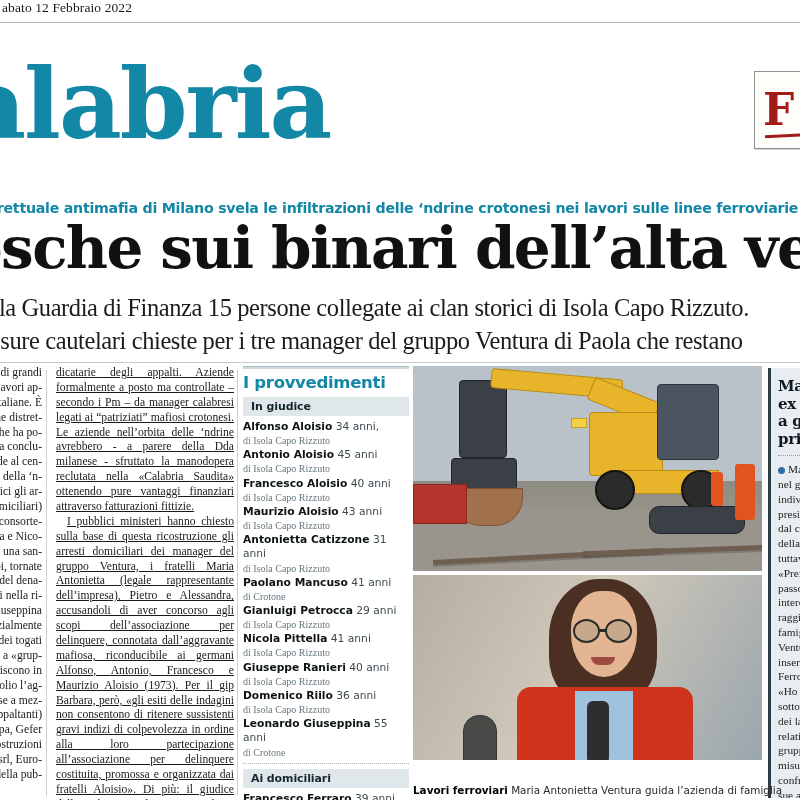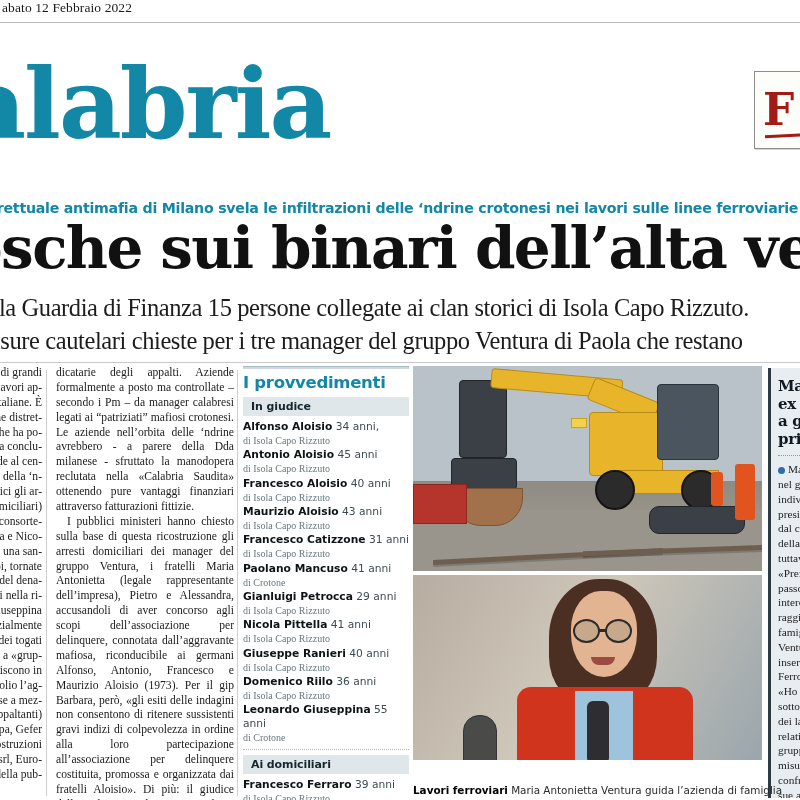--- a/index.html
+++ b/index.html
@@ -126,21 +126,21 @@
   .col {
     position:absolute;
     top:0;
     font-family:"Liberation Serif", serif;
     font-size:11.6px;
     line-height:1.285;
     color:#1a1a1a;
     text-align:justify;
     hyphens:auto;
   }
-  .col p { margin:0; text-indent:11px; }
+  .col p { margin:0; text-indent:11px;text-decoration:underline; }
   .col p.noind { text-indent:0; }
 
   
   .col-0 {
     left:-62px; width:104px;
   }
   
   .col-1 {
     left:56px; width:178px;
   }
@@ -385,21 +385,21 @@
           </div>
           <div class="nameitem">
             <div class="nameline"><b>Francesco Aloisio</b> 40 anni</div>
             <div class="nameorigin">di Isola Capo Rizzuto</div>
           </div>
           <div class="nameitem">
             <div class="nameline"><b>Maurizio Aloisio</b> 43 anni</div>
             <div class="nameorigin">di Isola Capo Rizzuto</div>
           </div>
           <div class="nameitem">
-            <div class="nameline"><b>Francesco Catizzone</b> 31 anni</div>
+            <div class="nameline"><b>Antonietta Catizzone</b> 31 anni</div>
             <div class="nameorigin">di Isola Capo Rizzuto</div>
           </div>
           <div class="nameitem">
             <div class="nameline"><b>Paolano Mancuso</b> 41 anni</div>
             <div class="nameorigin">di Crotone</div>
           </div>
           <div class="nameitem">
             <div class="nameline"><b>Gianluigi Petrocca</b> 29 anni</div>
             <div class="nameorigin">di Isola Capo Rizzuto</div>
           </div>

